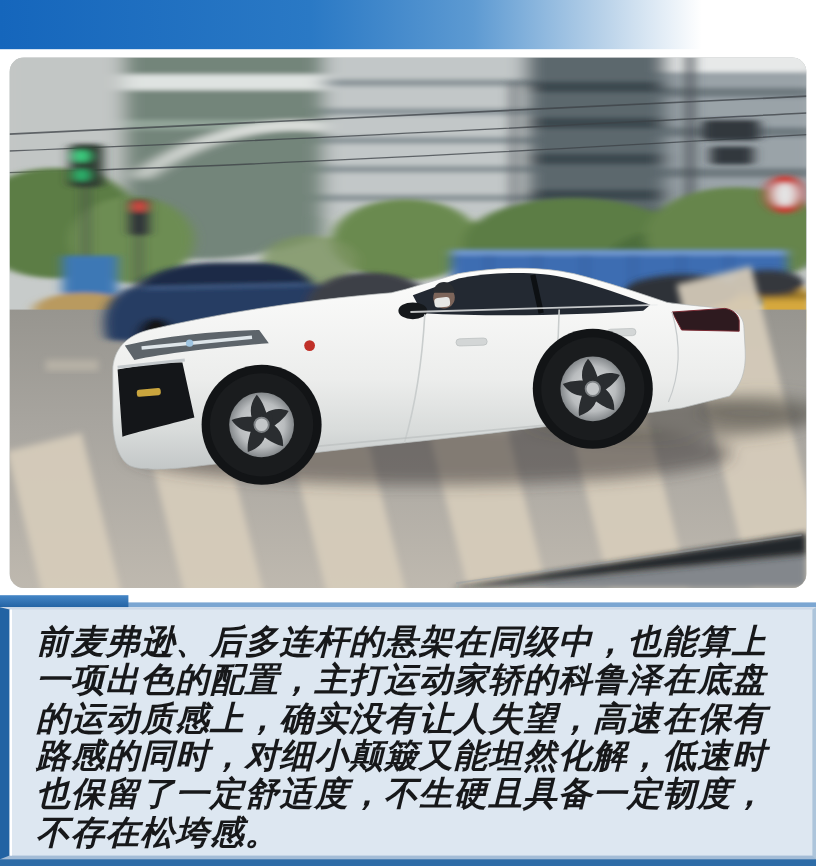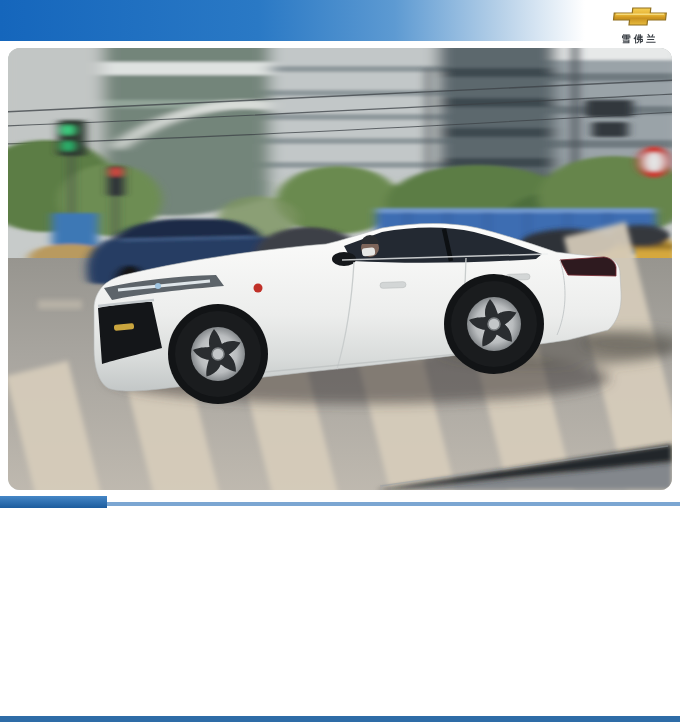--- a/index.html
+++ b/index.html
@@ -35,38 +35,20 @@
   
   .bottombar{position:absolute;left:0;top:716px;width:680px;height:6px;background:#2e6ca7;}
 </style>
 </head>
 <body>
 
 <div class="page">
 
   <div class="topbar"></div>
 
-  <div class="logo">
-    <svg width="58" height="21" viewBox="0 0 58 21">
-      <defs>
-        <linearGradient id="gold" x1="0" y1="0" x2="0" y2="1">
-          <stop offset="0" stop-color="#f6d056"></stop>
-            <stop offset="0.45" stop-color="#e2ad2e"></stop>
-          <stop offset="0.6" stop-color="#c9921f"></stop>
-            <stop offset="1" stop-color="#e8bc40"></stop>
-        </linearGradient>
-      </defs>
-      <g transform="skewX(-6) translate(3,0)">
-        <path d="M1,7 L19,7 L19,2 L37,2 L37,7 L53,7 L53,14 L35,14 L35,19 L17,19 L17,14 L1,14 Z" fill="url(#gold)" stroke="#8f6f1e" stroke-width="1.2"></path>
-        <path d="M3,8.2 L51,8.2" stroke="#f9e48c" stroke-width="1.4" opacity="0.8"></path>
-      </g>
-    </svg>
-    <div class="cn">雪佛兰</div>
-    <div class="en">CHEVROLET</div>
-  </div>
 
   <div class="photo">
     <svg width="664" height="442" viewBox="0 0 664 442">
       <defs>
         <filter id="fbg" x="-10%" y="-10%" width="120%" height="120%">
             <feGaussianBlur stdDeviation="8 1.6"></feGaussianBlur>
           </filter>
         <filter id="fmid" x="-15%" y="-15%" width="130%" height="130%">
             <feGaussianBlur stdDeviation="5 1.6"></feGaussianBlur>
           </filter>
@@ -273,15 +255,20 @@
         <polygon points="382,442 664,412 664,442" fill="#83878c" filter="url(#fsoft)"></polygon>
         <polygon points="368,442 664,396 664,414 382,442" fill="#23272c" filter="url(#fsoft)"></polygon>
         <path d="M372,438 L660,398" stroke="#9aa0a4" stroke-width="1.5" opacity="0.5"></path>
       </g>
     </svg>
   </div>
 
   <div class="tabline"></div>
   <div class="tab"></div>
 
+  <div class="caption-box">
+    <div class="caption-inner">
+      <p>前麦弗逊、后多连杆的悬架在同级中，也能算上一项出色的配置，主打运动家轿的科鲁泽在底盘的运动质感上，确实没有让人失望，高速在保有路感的同时，对细小颠簸又能坦然化解，低速时也保留了一定舒适度，不生硬且具备一定韧度，不存在松垮感。</p>
+    </div>
+  </div>
 
   <div class="bottombar"></div>
 </div>
 
 </body></html>

